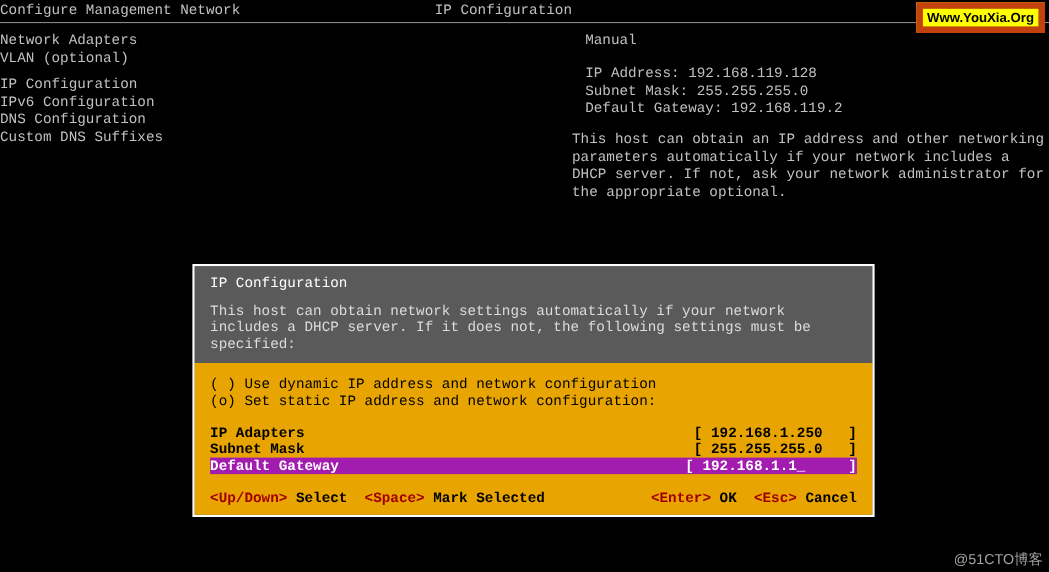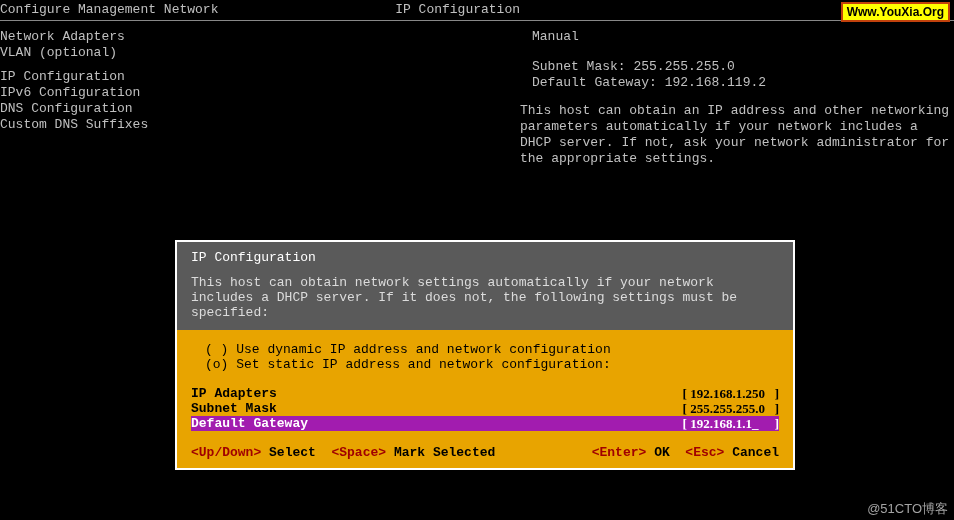--- a/index.html
+++ b/index.html
@@ -25,21 +25,21 @@
   .watermark-topright {
     position: absolute;
     top: 2px;
     right: 4px;
     background: #ffff00;
     color: #000;
     font-family: Arial, sans-serif;
     font-size: 12px;
     font-weight: bold;
     padding: 1px 4px;
-    border: 2px solid #c2410c;
+    border: 6px solid #c2410c;
   }
   .watermark-bottomright {
     position: absolute;
     bottom: 2px;
     right: 6px;
     color: #a3a3a3;
     font-family: Arial, sans-serif;
     font-size: 13px;
   }
   .divider {
@@ -73,34 +73,34 @@
     background: #5a5a5a;
     color: #dcdcdc;
   }
   .dialog-title { color: #ffffff; font-weight: normal; margin-bottom: 10px; }
   .dialog-help { line-height: 15px; }
   .dialog-body {
     background: #e8a400;
     color: #000000;
     padding: 12px 14px 8px 14px;
   }
-  .opt-line { line-height: 15px; white-space: pre; margin-left: 14px; }
+  .opt-line { line-height: 15px; white-space: pre; }
   .fields { margin-top: 14px; }
   .field-row {
     display: flex;
     justify-content: space-between;
     line-height: 15px;
     padding: 0 0;
   }
   .field-row.selected {
     background: #a21caf;
     color: #ffffff;
   }
   .field-label { flex: 0 0 auto; font-weight: bold; }
-  .field-value-wrap { white-space: pre; font-weight: bold; font-family: Liberation Serif, serif; }
+  .field-value-wrap { white-space: pre; font-weight: bold; }
   .dialog-footer {
     margin-top: 14px;
     display: flex;
     justify-content: space-between;
     font-weight: bold;
     color: #000000;
   }
   .ft-left, .ft-right { white-space: pre; }
   .key-red { color: #a00000; }
   .key-black { color: #000000; margin-top: 13px; }
@@ -123,23 +123,24 @@
     <div class="menu-group">
       <span class="menu-item">IP Configuration</span>
       <span class="menu-item">IPv6 Configuration</span>
       <span class="menu-item">DNS Configuration</span>
       <span class="menu-item">Custom DNS Suffixes</span>
     </div>
   </div>
   <div class="col-right">
     <div class="info-line">Manual</div>
     <div style="height:14px"></div>
+    <div class="info-line"><span>IP Address:</span> <span>192.168.119.128</span></div>
     <div class="info-line"><span>Subnet Mask:</span> <span>255.255.255.0</span></div>
     <div class="info-line"><span>Default Gateway:</span> <span>192.168.119.2</span></div>
-    <div class="info-para">This host can obtain an IP address and other networking parameters automatically if your network includes a DHCP server. If not, ask your network administrator for the appropriate settings.</div>
+    <div class="info-para">This host can obtain an IP address and other networking parameters automatically if your network includes a DHCP server. If not, ask your network administrator for the appropriate optional.</div>
   </div>
 </div>
 
 <div class="dialog">
   <div class="dialog-header">
     <div class="dialog-title">IP Configuration</div>
     <div class="dialog-help">This host can obtain network settings automatically if your network includes a DHCP server. If it does not, the following settings must be specified:</div>
   </div>
   <div class="dialog-body">
     <div class="opt-line"><span>( )</span> <span>Use dynamic IP address and network configuration</span></div>

